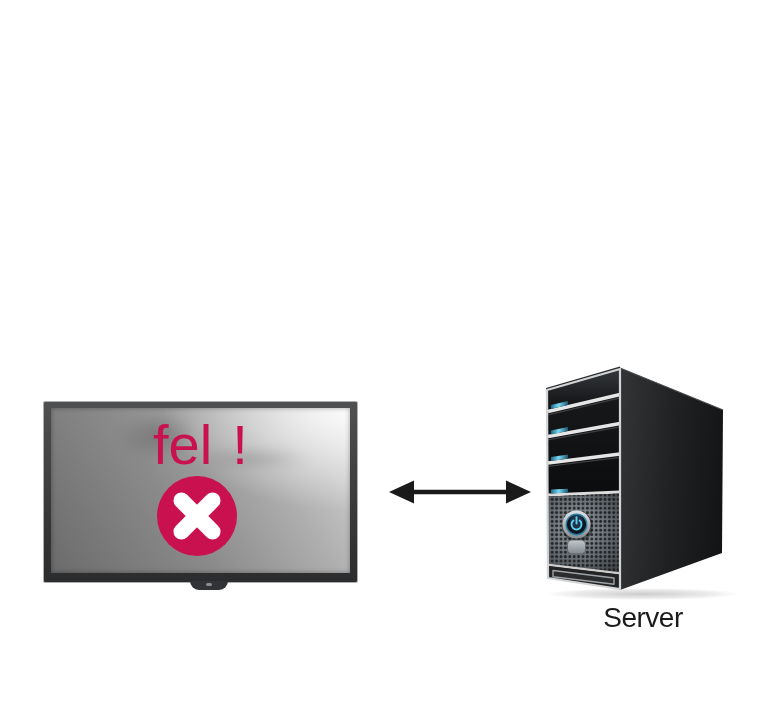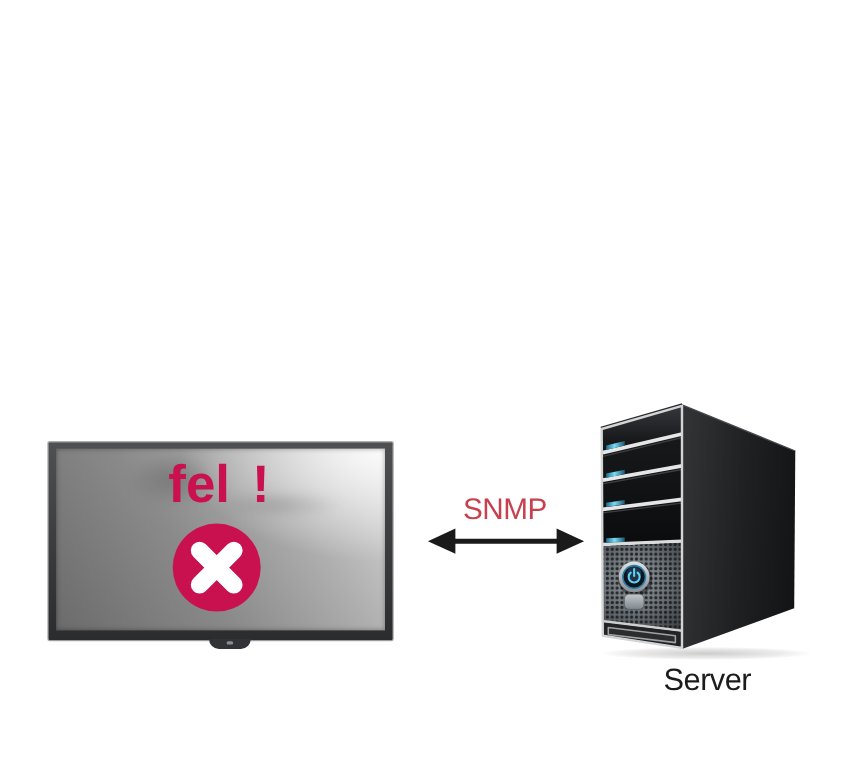--- a/index.html
+++ b/index.html
@@ -37,21 +37,21 @@
     background: radial-gradient(closest-side, rgba(96,96,96,0.5), rgba(96,96,96,0));
     filter: blur(4px);
   }
   .smudge-b {
     position: absolute; left: 140px; top: 38px; width: 120px; height: 26px;
     background: radial-gradient(closest-side, rgba(110,110,110,0.32), rgba(110,110,110,0));
     filter: blur(4px);
   }
   .screen-text {
     position: absolute; left: 102px; top: 9px;
-    font-size: 48px; font-weight: 700; line-height: 1;
+    font-size: 56px; font-weight: 400; line-height: 1;
     color: #C8114E; white-space: nowrap;
   }
   .screen-text .mark { margin-left: 20px; }
   .badge {
     position: absolute; left: 106px; top: 68px;
     width: 80px; height: 80px; border-radius: 50%;
     background: #C8114E;
   }
   .xbar {
     position: absolute; left: 50%; top: 50%;
@@ -105,21 +105,20 @@
       <div class="badge">
         <div class="xbar xbar-a"></div>
         <div class="xbar xbar-b"></div>
       </div>
     </div>
     <div class="nub">
       <div class="nub-dot"></div>
     </div>
   </div>
 
-  <div class="snmp-label">SNMP</div>
   <svg class="arrow-svg" width="144" height="32" viewBox="0 0 144 32">
     <line x1="20" y1="16" x2="124" y2="16" stroke="#1a1a1a" stroke-width="4.6"></line>
     <polygon points="1,16 26,4.5 26,27.5" fill="#1a1a1a"></polygon>
     <polygon points="143,16 118,4.5 118,27.5" fill="#1a1a1a"></polygon>
   </svg>
 
   <svg class="server-svg" width="200" height="246" viewBox="538 356 200 246">
     <defs>
       <linearGradient id="sideG" x1="620" y1="470" x2="730" y2="478" gradientUnits="userSpaceOnUse">
         <stop offset="0" stop-color="#303234"></stop>

